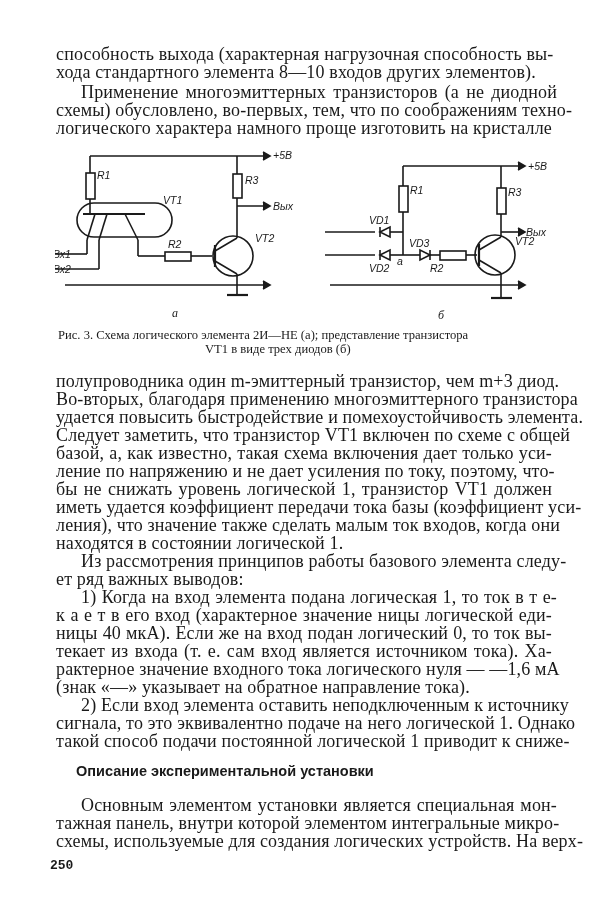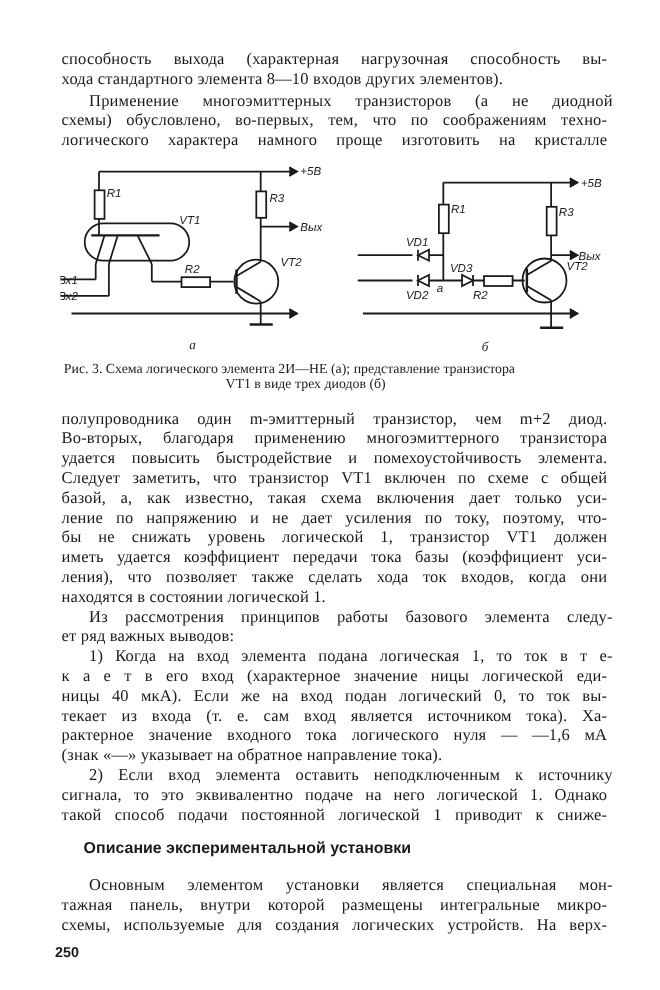--- a/index.html
+++ b/index.html
@@ -1,26 +1,26 @@
 <!DOCTYPE html>
 <html><head>
 <meta charset="utf-8">
 <style>
   html, body { margin:0; padding:0; background:#ffffff; }
   body { width:600px; height:900px; position:relative; overflow:hidden;
          font-family:"Liberation Serif", "DejaVu Serif", serif; color:#1a1a1a; }
-  .line { position:absolute; left:56px; width:496px; font-size:15px; line-height:17px;
+  .line { position:absolute; left:56px; width:496px; font-size:18px; line-height:17px;
           white-space:nowrap; text-align:justify; text-align-last:justify; letter-spacing:0.15px; }
   .line.last { text-align-last:left; }
   .line.indent { left:81px; width:476px; }
   .caption { position:absolute; font-size:12.6px; line-height:15px; white-space:nowrap;text-align:right; }
   .heading { position:absolute; left:76px; top:763px; font-size:14.5px; font-weight:bold;
              font-family:"Liberation Sans","DejaVu Sans",sans-serif;text-align:center; }
   .pagenum { position:absolute; left:50px; top:858px; font-size:13px; font-weight:bold;
-             font-family:Liberation Sans, sans-serif; }
+             font-family:Liberation Mono, monospace; }
   .fig { position:absolute; }
   .fig svg { display:block; }
   .fig text { font-family:"Liberation Sans","DejaVu Sans",sans-serif; font-style:italic; font-size:10.5px; fill:#1a1a1a; }
   .sublabel { position:absolute; font-style:italic; font-size:12px; }
 </style>
 </head>
 <body>
 
 <div class="line" style="top:46px">способность выхода (характерная нагрузочная способность вы-</div>
 <div class="line last" style="top:64px">хода стандартного элемента 8—10 входов других элементов).</div>
@@ -139,41 +139,41 @@
     <text x="44" y="124">VD2</text>
     <text x="72" y="117">а</text>
     <text x="105" y="124">R2</text>
   </svg>
   <div class="sublabel" style="left:113px;top:160px">б</div>
 </div>
 
 <div class="caption" style="left:58px;top:328px;">Рис. 3. Схема логического элемента 2И—НЕ (а); представление транзистора</div>
 <div class="caption" style="left:205px;top:342px;font-style:normal;">VT1 в виде трех диодов (б)</div>
 
-<div class="line" style="top:373px">полупроводника один m-эмиттерный транзистор, чем m+2 диод.</div>
+<div class="line" style="top:373px">полупроводника один m-эмиттерный транзистор, чем m+3 диод.</div>
 <div class="line" style="top:391px">Во-вторых, благодаря применению многоэмиттерного транзистора</div>
 <div class="line" style="top:409px">удается повысить быстродействие и помехоустойчивость элемента.</div>
 <div class="line" style="top:427px">Следует заметить, что транзистор VT1 включен по схеме с общей</div>
 <div class="line" style="top:445px">базой, а, как известно, такая схема включения дает только уси-</div>
 <div class="line" style="top:463px">ление по напряжению и не дает усиления по току, поэтому, что-</div>
 <div class="line" style="top:481px">бы не снижать уровень логической 1, транзистор VT1 должен</div>
 <div class="line" style="top:499px">иметь удается коэффициент передачи тока базы (коэффициент уси-</div>
-<div class="line" style="top:517px">ления), что позволяет также сделать хода ток входов, когда они</div>
+<div class="line" style="top:517px">ления), что значение также сделать малым ток входов, когда они</div>
 <div class="line last" style="top:535px">находятся в состоянии логической 1.</div>
 <div class="line indent" style="top:553px">Из рассмотрения принципов работы базового элемента следу-</div>
 <div class="line last" style="top:571px">ет ряд важных выводов:</div>
 <div class="line indent" style="top:589px">1) Когда на вход элемента подана логическая 1, то ток в т е-</div>
 <div class="line" style="top:607px">к а е т в его вход (характерное значение ницы логической еди-</div>
 <div class="line" style="top:625px">ницы 40 мкА). Если же на вход подан логический 0, то ток вы-</div>
 <div class="line" style="top:643px">текает из входа (т. е. сам вход является источником тока). Ха-</div>
 <div class="line" style="top:661px">рактерное значение входного тока логического нуля — —1,6 мА</div>
 <div class="line last" style="top:679px">(знак «—» указывает на обратное направление тока).</div>
 <div class="line indent" style="top:697px">2) Если вход элемента оставить неподключенным к источнику</div>
 <div class="line" style="top:715px">сигнала, то это эквивалентно подаче на него логической 1. Однако</div>
 <div class="line" style="top:733px">такой способ подачи постоянной логической 1 приводит к сниже-</div>
 
 <div class="heading">Описание экспериментальной установки</div>
 
 <div class="line indent" style="top:797px">Основным элементом установки является специальная мон-</div>
-<div class="line" style="top:815px">тажная панель, внутри которой размещены интегральные микро-</div>
+<div class="line" style="top:815px">тажная панель, внутри которой элементом интегральные микро-</div>
 <div class="line" style="top:833px">схемы, используемые для создания логических устройств. На верх-</div>
 
 <div class="pagenum">250</div>
 
 </body></html>

